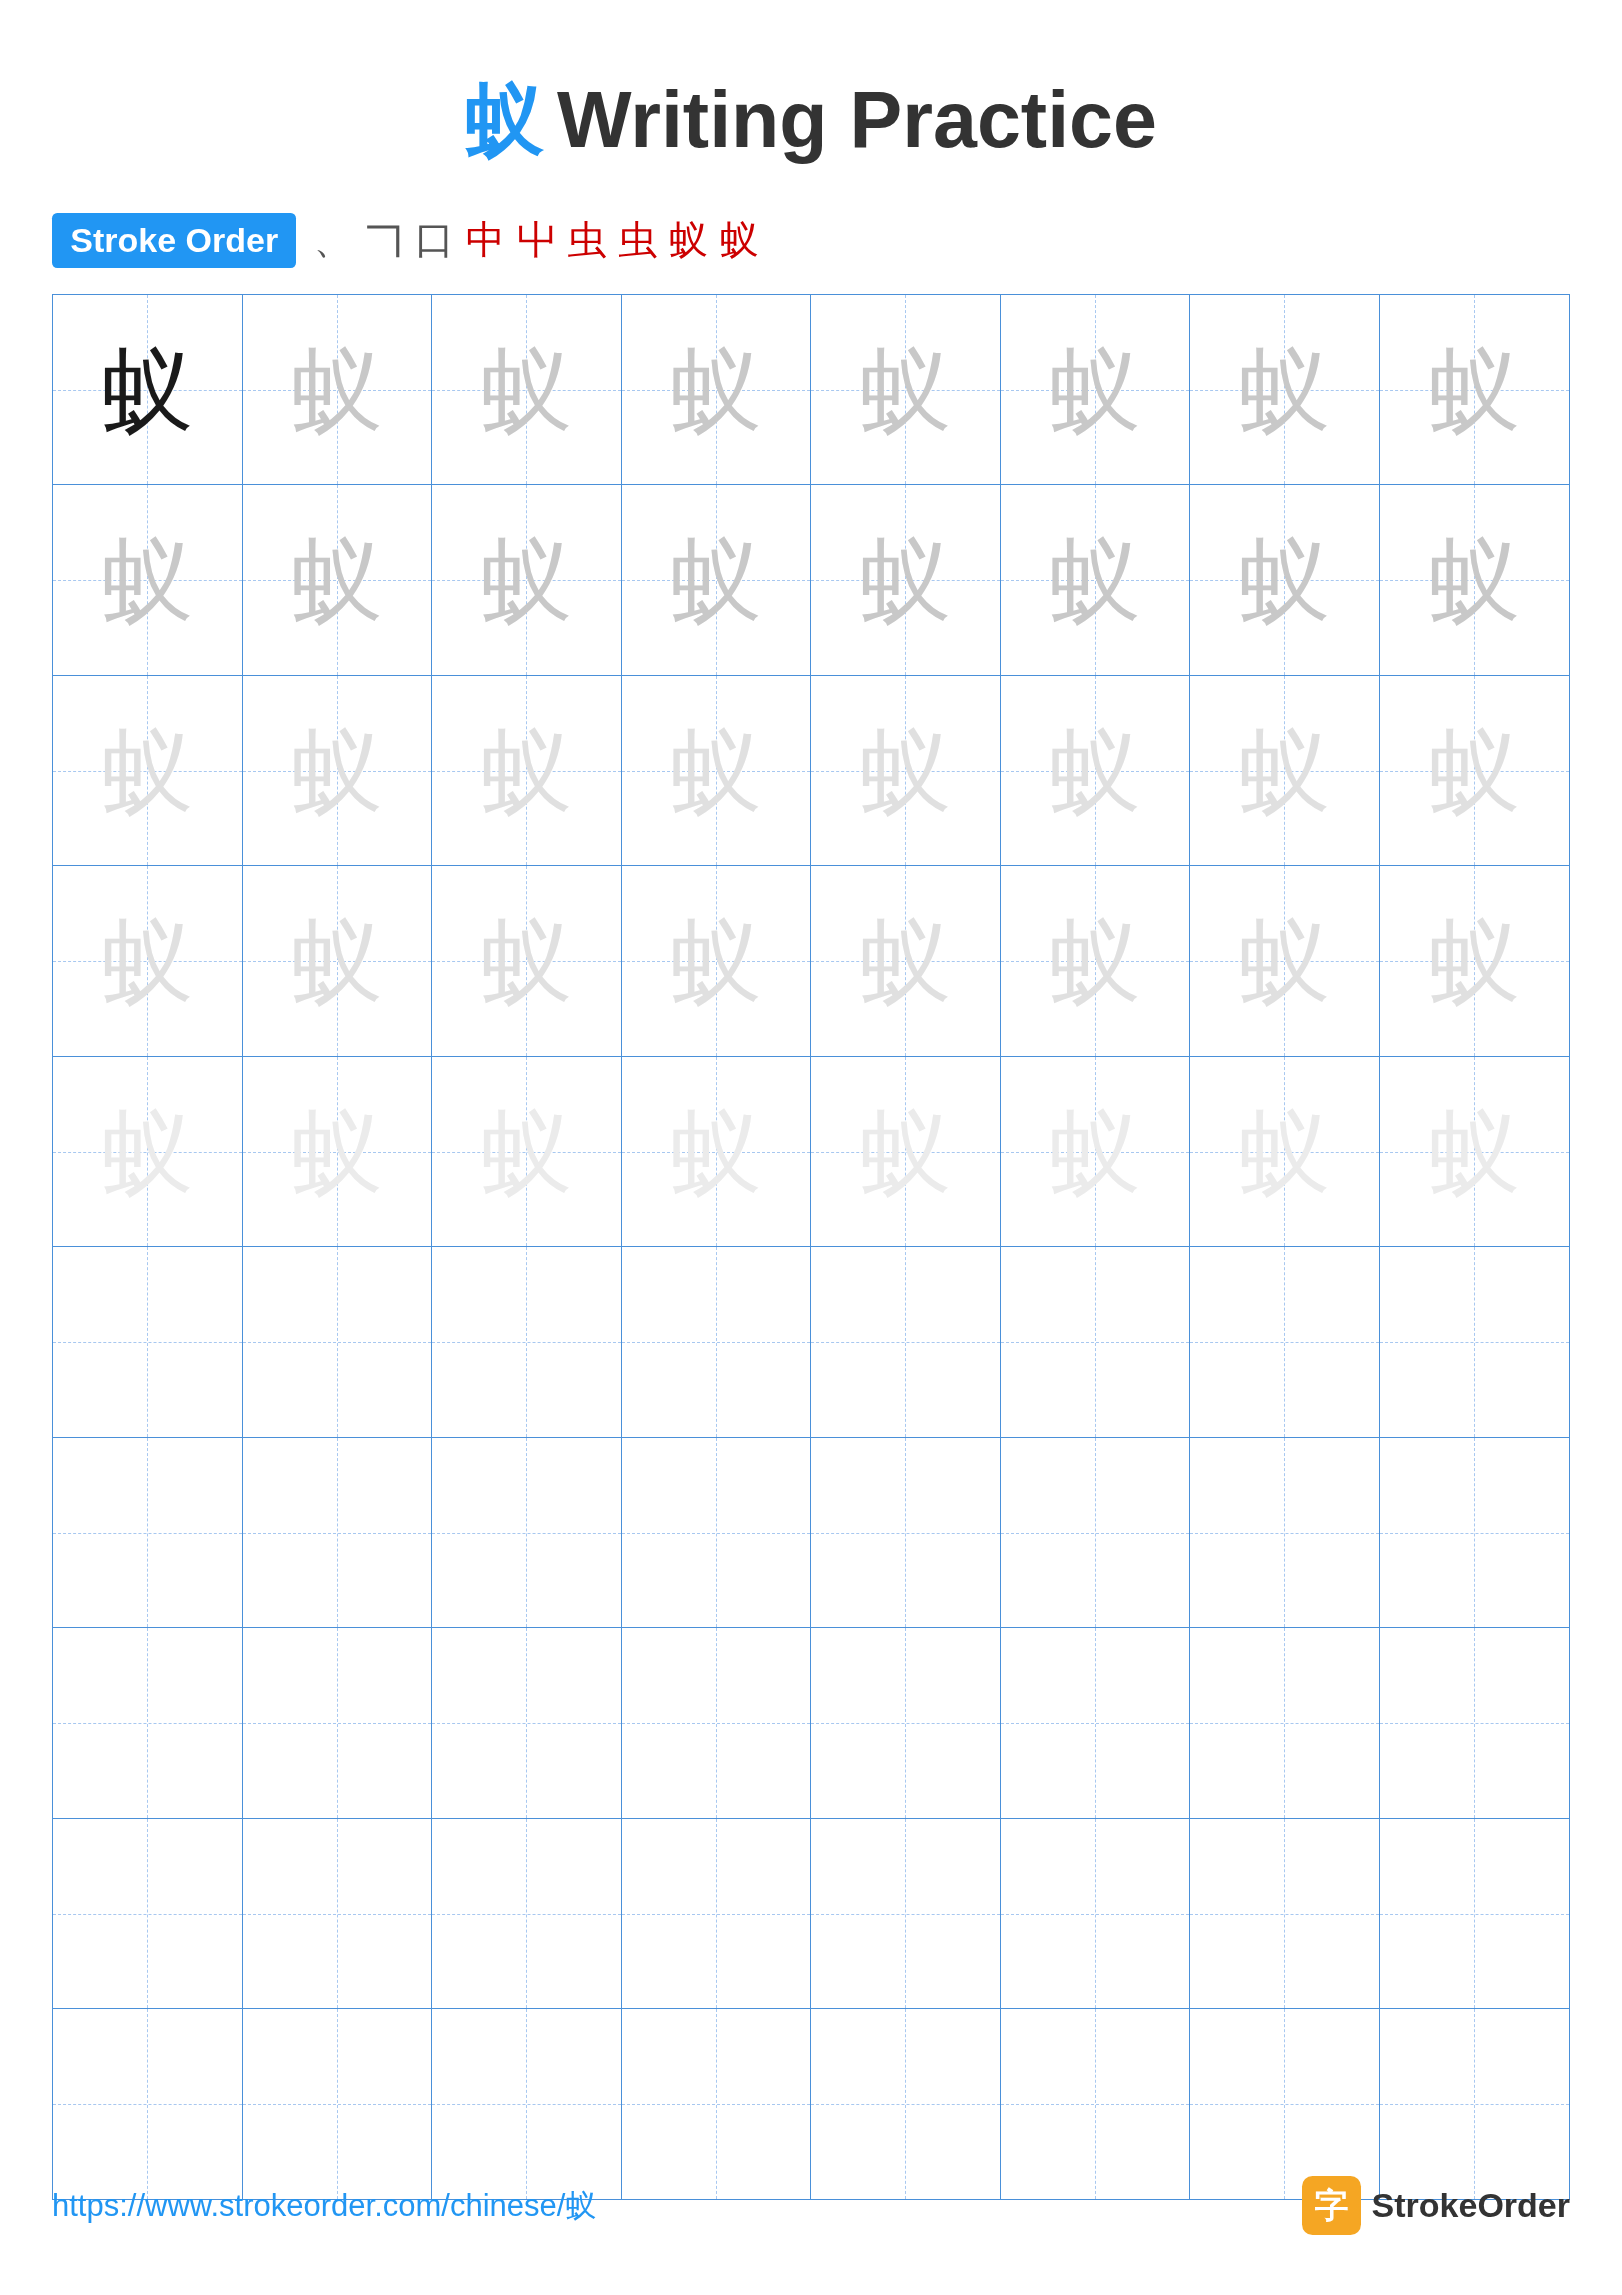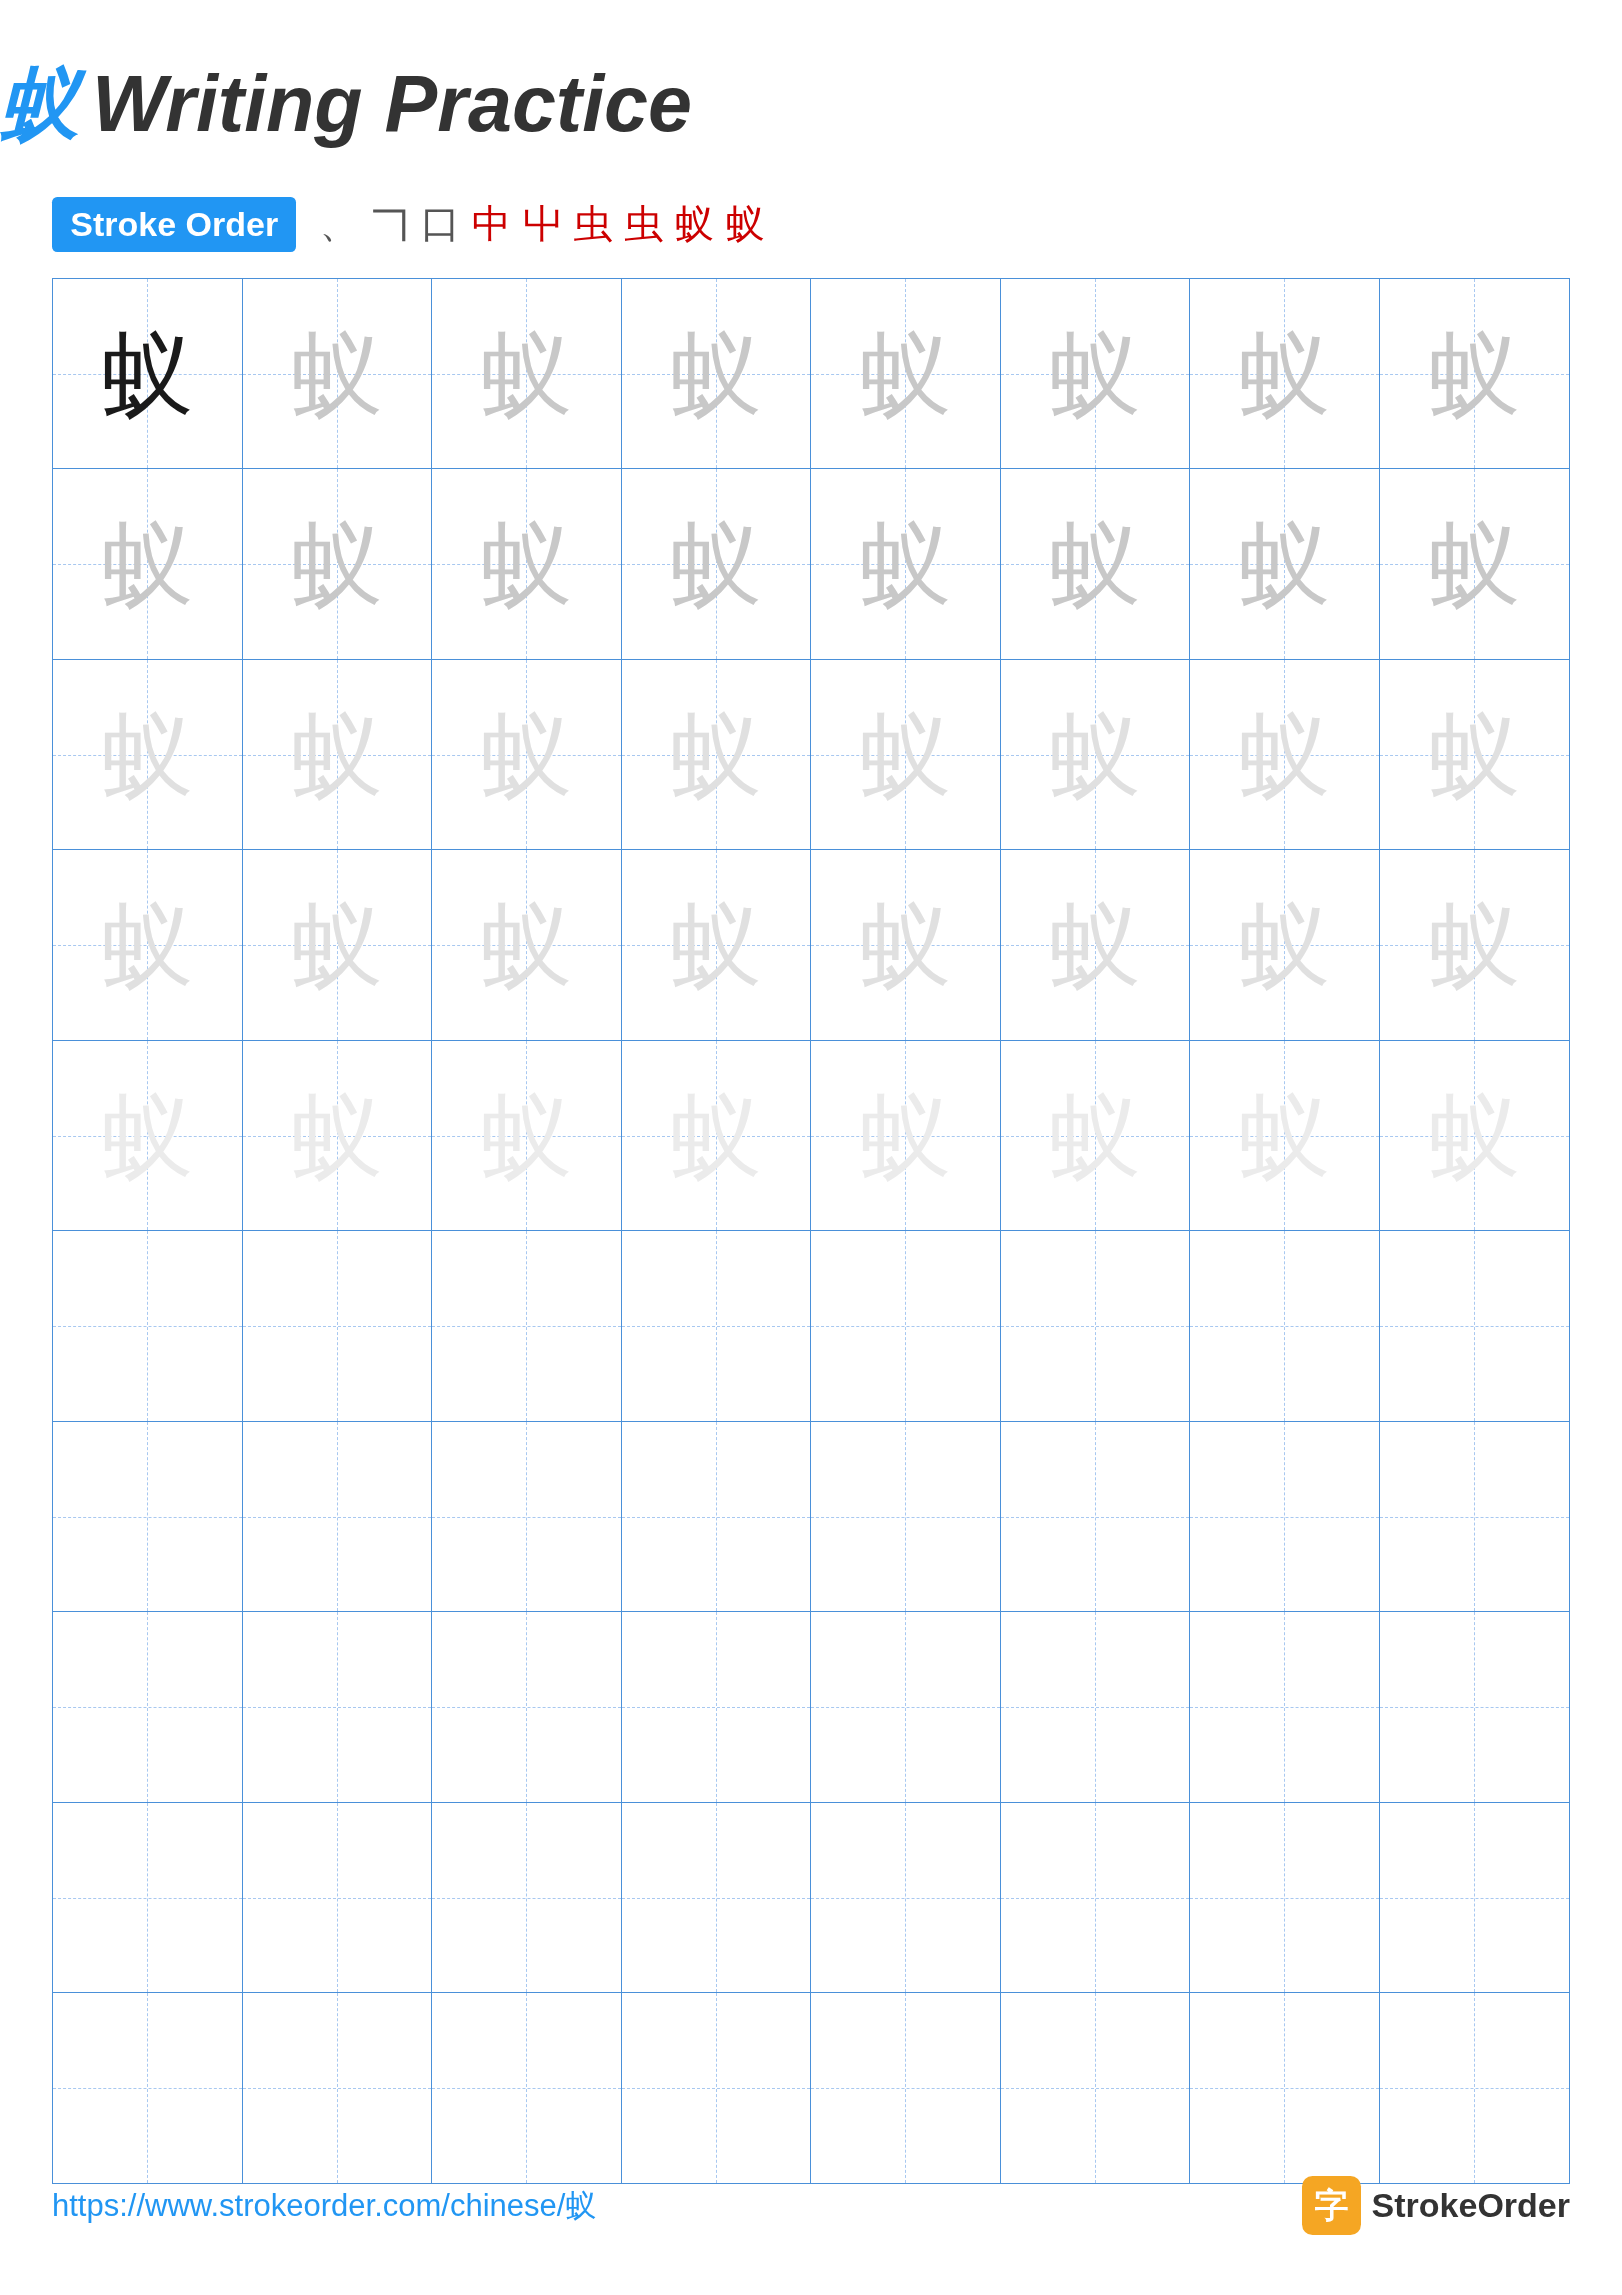--- a/index.html
+++ b/index.html
@@ -6,39 +6,38 @@
     body {
       width: 1622px;
       height: 2295px;
       background: #ffffff;
       font-family: Arial, sans-serif;
       position: relative;
       overflow: hidden;
     }
 
     .page-title {
-      text-align: left;
-      padding-top: 52px;
+      text-align: center;
+      padding-top: 68px;
       padding-bottom: 39px;
       font-size: 79px;
       color: #333;
       font-weight: bold;
-      font-style: italic;
     }
     .page-title .char {
       color: #2196F3;
       margin-right: 13px;
     }
 
     .stroke-order-row {
       display: flex;
       align-items: center;
       padding: 0 52px;
       margin-bottom: 26px;
-      gap: 23px;
+      gap: 17px;
     }
     .stroke-order-badge {
       background: #2196F3;
       color: white;
       font-size: 34px;
       padding: 7.9px 18.3px;
       border-radius: 5.2px;
       white-space: nowrap;
       font-weight: bold;
     }

